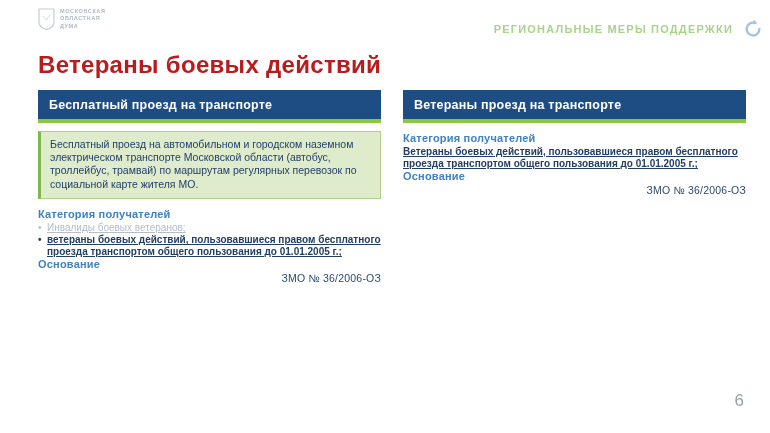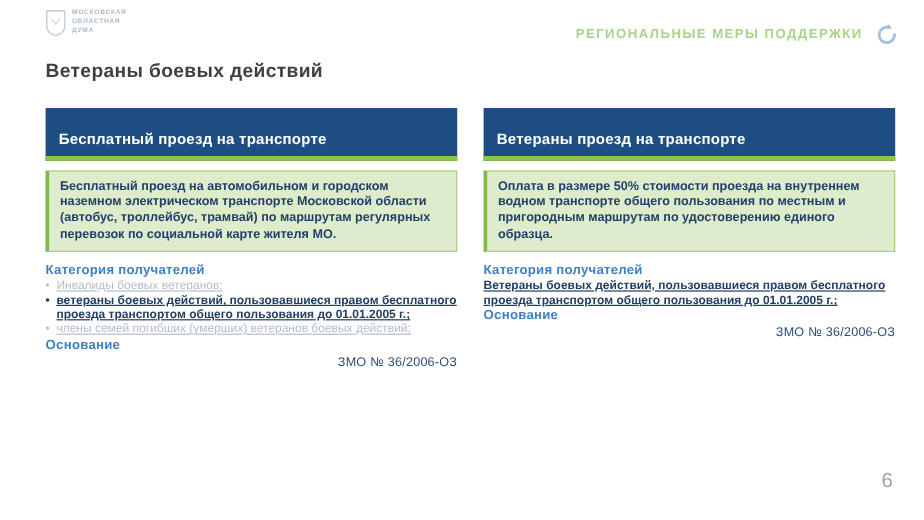--- a/index.html
+++ b/index.html
@@ -7,51 +7,51 @@
   body {
     font-family:"Liberation Sans","DejaVu Sans",sans-serif;
     background:#ffffff;
     position:relative;
     overflow:hidden;
     color:#223e63;
   }
   .slide { position:absolute; inset:0; }
 
   
-  .topbar { position:absolute; top:8px; left:38px; right:20px; height:34px; display:flex; align-items:flex-start; }
+  .topbar { position:absolute; top:8px; left:38px; right:6px; height:34px; display:flex; align-items:flex-start; }
   .logo { display:flex; align-items:center; gap:5px; }
   .logo-crest { width:17px; height:22px; opacity:.75; }
   .logo-text { font-size:5.5px; line-height:1.35; letter-spacing:.6px; color:#adb8c9; font-weight:700; }
   .top-right { margin-left:auto; display:flex; align-items:center; gap:9px; padding-top:10px; }
   .program-label { font-size:11px; font-weight:700; letter-spacing:1.2px; color:#a7d48b; }
   .refresh { width:22px; height:22px; }
 
   
   .slide-title {
     position:absolute; top:51px; left:38px;
-    font-size:16px; font-weight:700; color:#404040; letter-spacing:.3px;
+    font-size:24px; font-weight:700; color:#b91c1c; letter-spacing:.3px;
   }
 
   
   .columns { position:absolute; top:90px; left:38px; width:708px; display:flex; gap:22px; }
   .col { width:343px; }
 
   .col-header {
     background:#1d4d83; color:#ffffff;
     font-size:12.5px; font-weight:600; letter-spacing:.2px;
-    padding:19px 11px 7px 11px;
+    padding:8px 11px 7px 11px;
     border-bottom:4px solid #8dc63f;
   }
   .desc-box {
     margin-top:8px;
     background:#dfeccb;
     border:1px solid #aed084;
     border-left:3px solid #7fb84a;
     padding:6px 9px 7px 9px;
-    font-size:10.5px; line-height:1.26; font-weight:700;
+    font-size:10.5px; line-height:1.26; font-weight:400;
     color:#23406b;
   }
   .section-label {
     font-size:11px; font-weight:600; color:#3f81c1; letter-spacing:.2px;
   }
   .cat-label { margin-top:9px; }
   .cat-list { margin-top:2px; }
   .cat-item { font-size:10px; line-height:1.22; font-weight:500; color:#b6bdc8; position:relative;text-decoration:underline; }
   .cat-item.dark { color:#223e63; font-weight:600; }
   .cat-item.bullet { padding-left:9px; }
@@ -95,29 +95,27 @@
 
   <div class="columns">
 
     <div class="col">
       <div class="col-header">Бесплатный проезд на транспорте</div>
       <div class="desc-box">Бесплатный проезд на автомобильном и городском наземном электрическом транспорте Московской области (автобус, троллейбус, трамвай) по маршрутам регулярных перевозок по социальной карте жителя МО.</div>
       <div class="section-label cat-label">Категория получателей</div>
       <div class="cat-list">
         <div class="cat-item bullet">Инвалиды боевых ветеранов;</div>
         <div class="cat-item bullet dark">ветераны боевых действий, пользовавшиеся правом бесплатного проезда транспортом общего пользования до 01.01.2005 г.;</div>
-        <div class="cat-item bullet">члены семей погибших (умерших) ветеранов боевых действий;</div>
       </div>
       <div class="section-label basis-label">Основание</div>
       <div class="basis-value">ЗМО № 36/2006-ОЗ</div>
     </div>
 
     <div class="col">
       <div class="col-header">Ветераны проезд на транспорте</div>
-      <div class="desc-box">Оплата в размере 50% стоимости проезда на внутреннем водном транспорте общего пользования по местным и пригородным маршрутам по удостоверению единого образца.</div>
       <div class="section-label cat-label">Категория получателей</div>
       <div class="cat-list">
         <div class="cat-item dark">Ветераны боевых действий, пользовавшиеся правом бесплатного проезда транспортом общего пользования до 01.01.2005 г.;</div>
       </div>
       <div class="section-label basis-label">Основание</div>
       <div class="basis-value">ЗМО № 36/2006-ОЗ</div>
     </div>
 
   </div>
 

